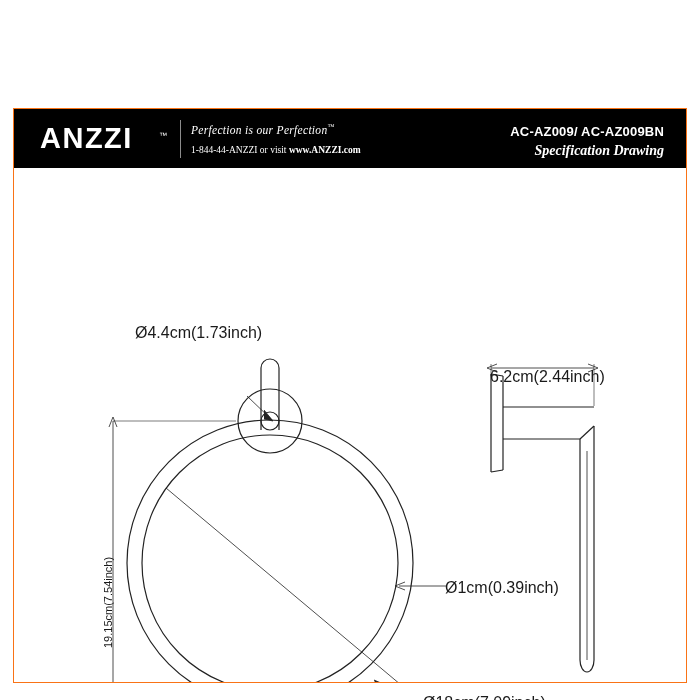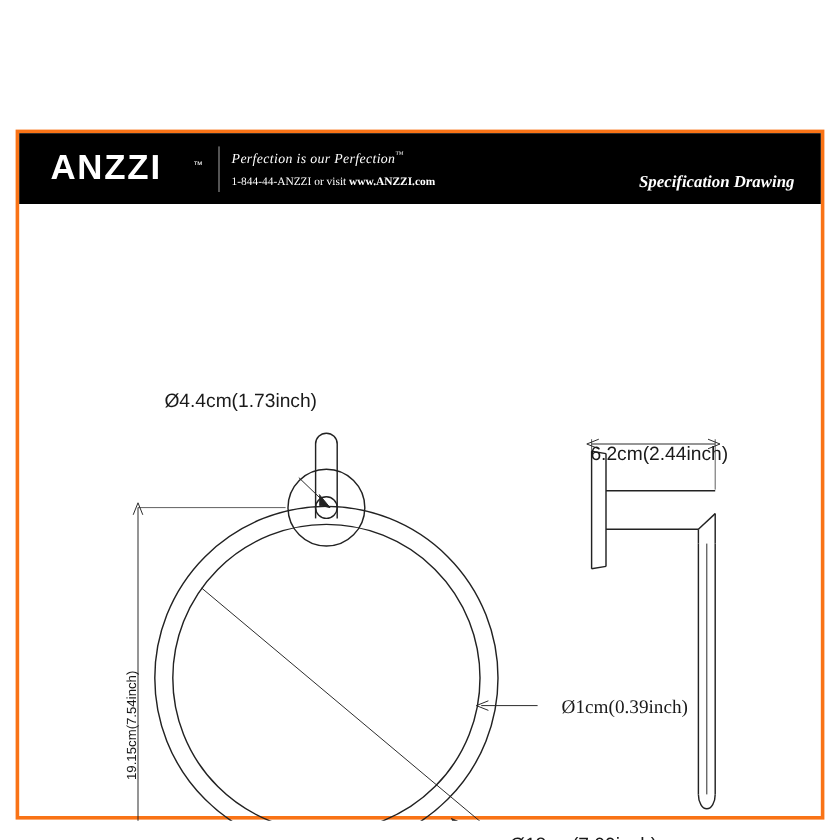--- a/index.html
+++ b/index.html
@@ -18,21 +18,21 @@
     width: 700px;
     height: 700px;
     background: #ffffff;
   }
   .sheet {
     position: absolute;
     left: 13px;
     top: 108px;
     width: 674px;
     height: 575px;
-    border: 3px solid #f97316;
+    border: 1px solid #f97316;
     box-sizing: border-box;
     background: #ffffff;
   }
   .header-bar {
     position: absolute;
     left: 0;
     top: 0;
     width: 100%;
     height: 59px;
     background: #000000;
@@ -150,20 +150,21 @@
         <div class="brand-word">ANZZI</div>
         <div class="brand-tm">™</div>
       </div>
 
       <div class="brand-divider"></div>
 
       <div class="tagline"><span>Perfection is our Perfection</span><span class="tagline-tm">™</span></div>
 
       <div class="phone-line"><b>1-844-44-ANZZI</b><span> or visit </span><span class="site">www.ANZZI.com</span></div>
 
+      <div class="model-code">AC-AZ009/ AC-AZ009BN</div>
       <div class="spec-sub">Specification Drawing</div>
     </div>
 
     <div class="drawing">
 
       <svg width="672" height="514" viewBox="0 0 672 514">
         <g stroke="#222222" fill="none" stroke-width="1.2">
 
           <circle cx="256" cy="395" r="143"></circle>
           <circle cx="256" cy="395" r="128"></circle>
@@ -211,21 +212,21 @@
           <path d="M477 200 L580 200" stroke-width="0.8"></path>
           <path d="M483 196 L473 200 L483 204" stroke-width="0.8"></path>
           <path d="M574 196 L584 200 L574 204" stroke-width="0.8"></path>
         </g>
       </svg>
 
       <div class="lbl" style="left:121px; top:156px;">Ø4.4cm(1.73inch)</div>
 
       <div class="lbl-vert" style="left:88px; top:480px;">19.15cm(7.54inch)</div>
 
-      <div class="lbl" style="left:452px; top:411px;font-family:Liberation Serif, serif;">Ø1cm(0.39inch)</div>
+      <div class="lbl" style="left:431px; top:411px;">Ø1cm(0.39inch)</div>
 
       <div class="lbl" style="left:409px; top:526px;">Ø18cm(7.09inch)</div>
 
       <div class="lbl" style="left:476px; top:157px;margin-top:43px;">6.2cm(2.44inch)</div>
 
     </div>
   </div>
 </div>
 
 </body></html>

